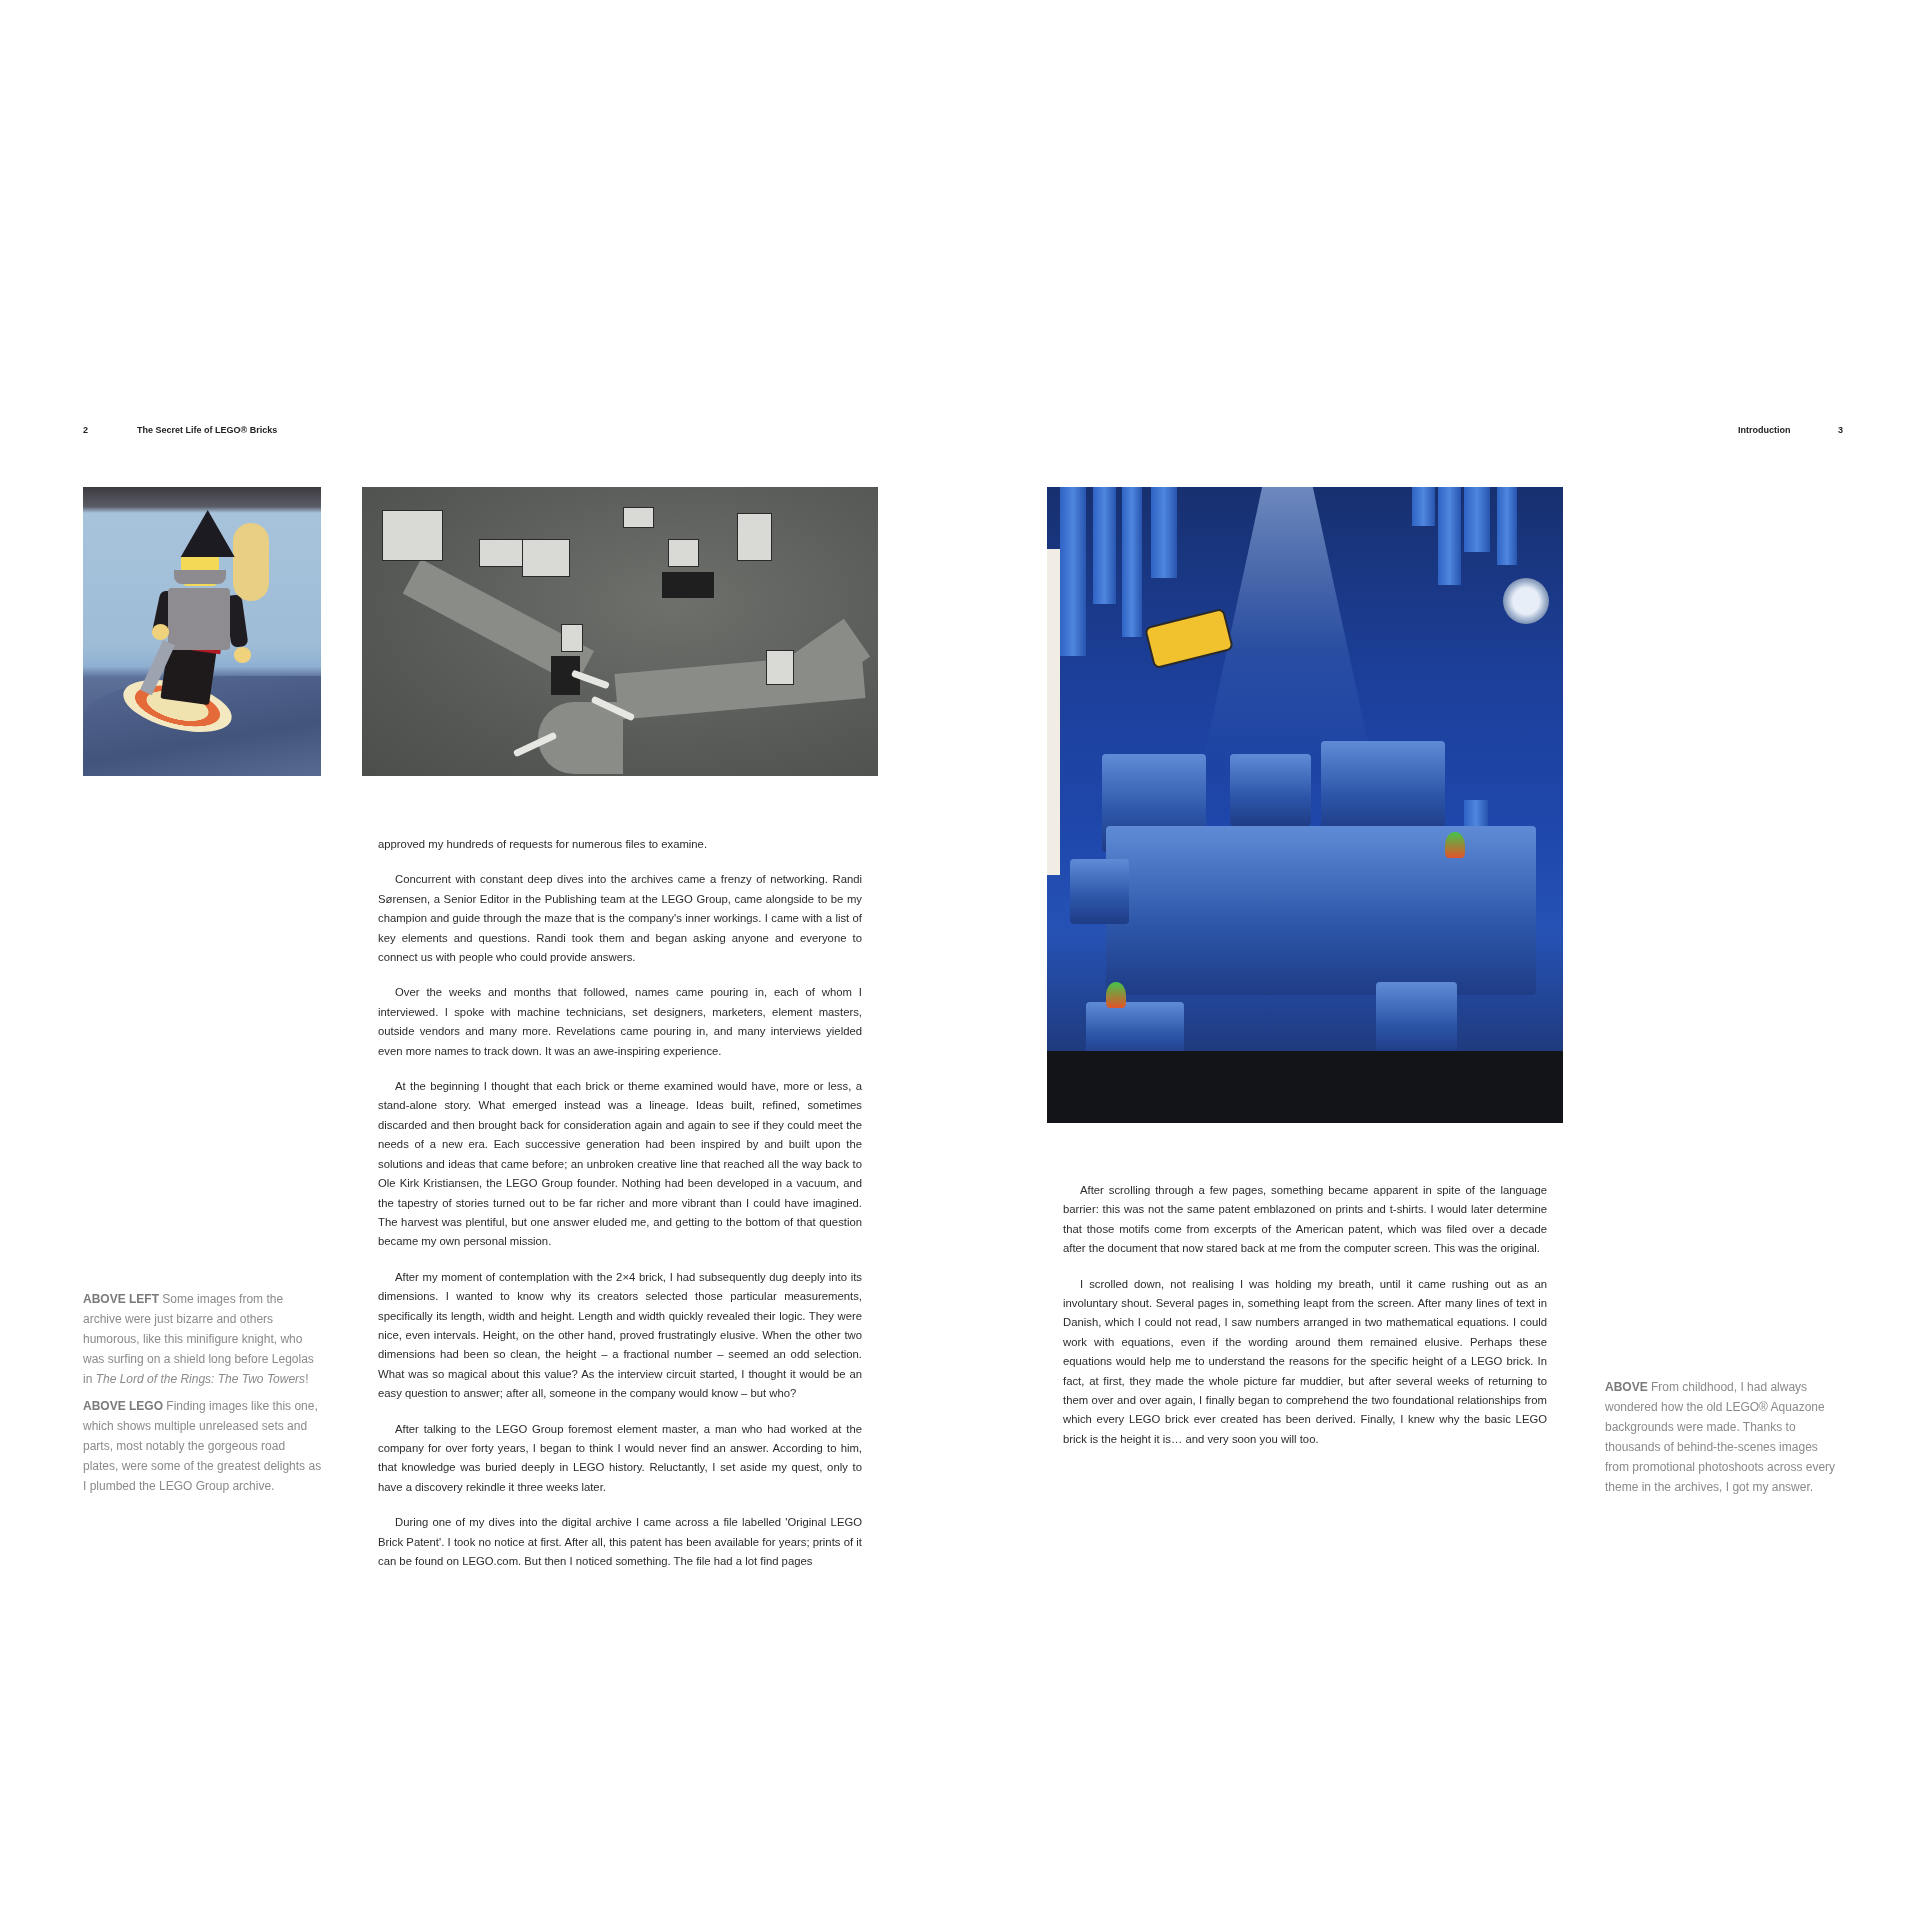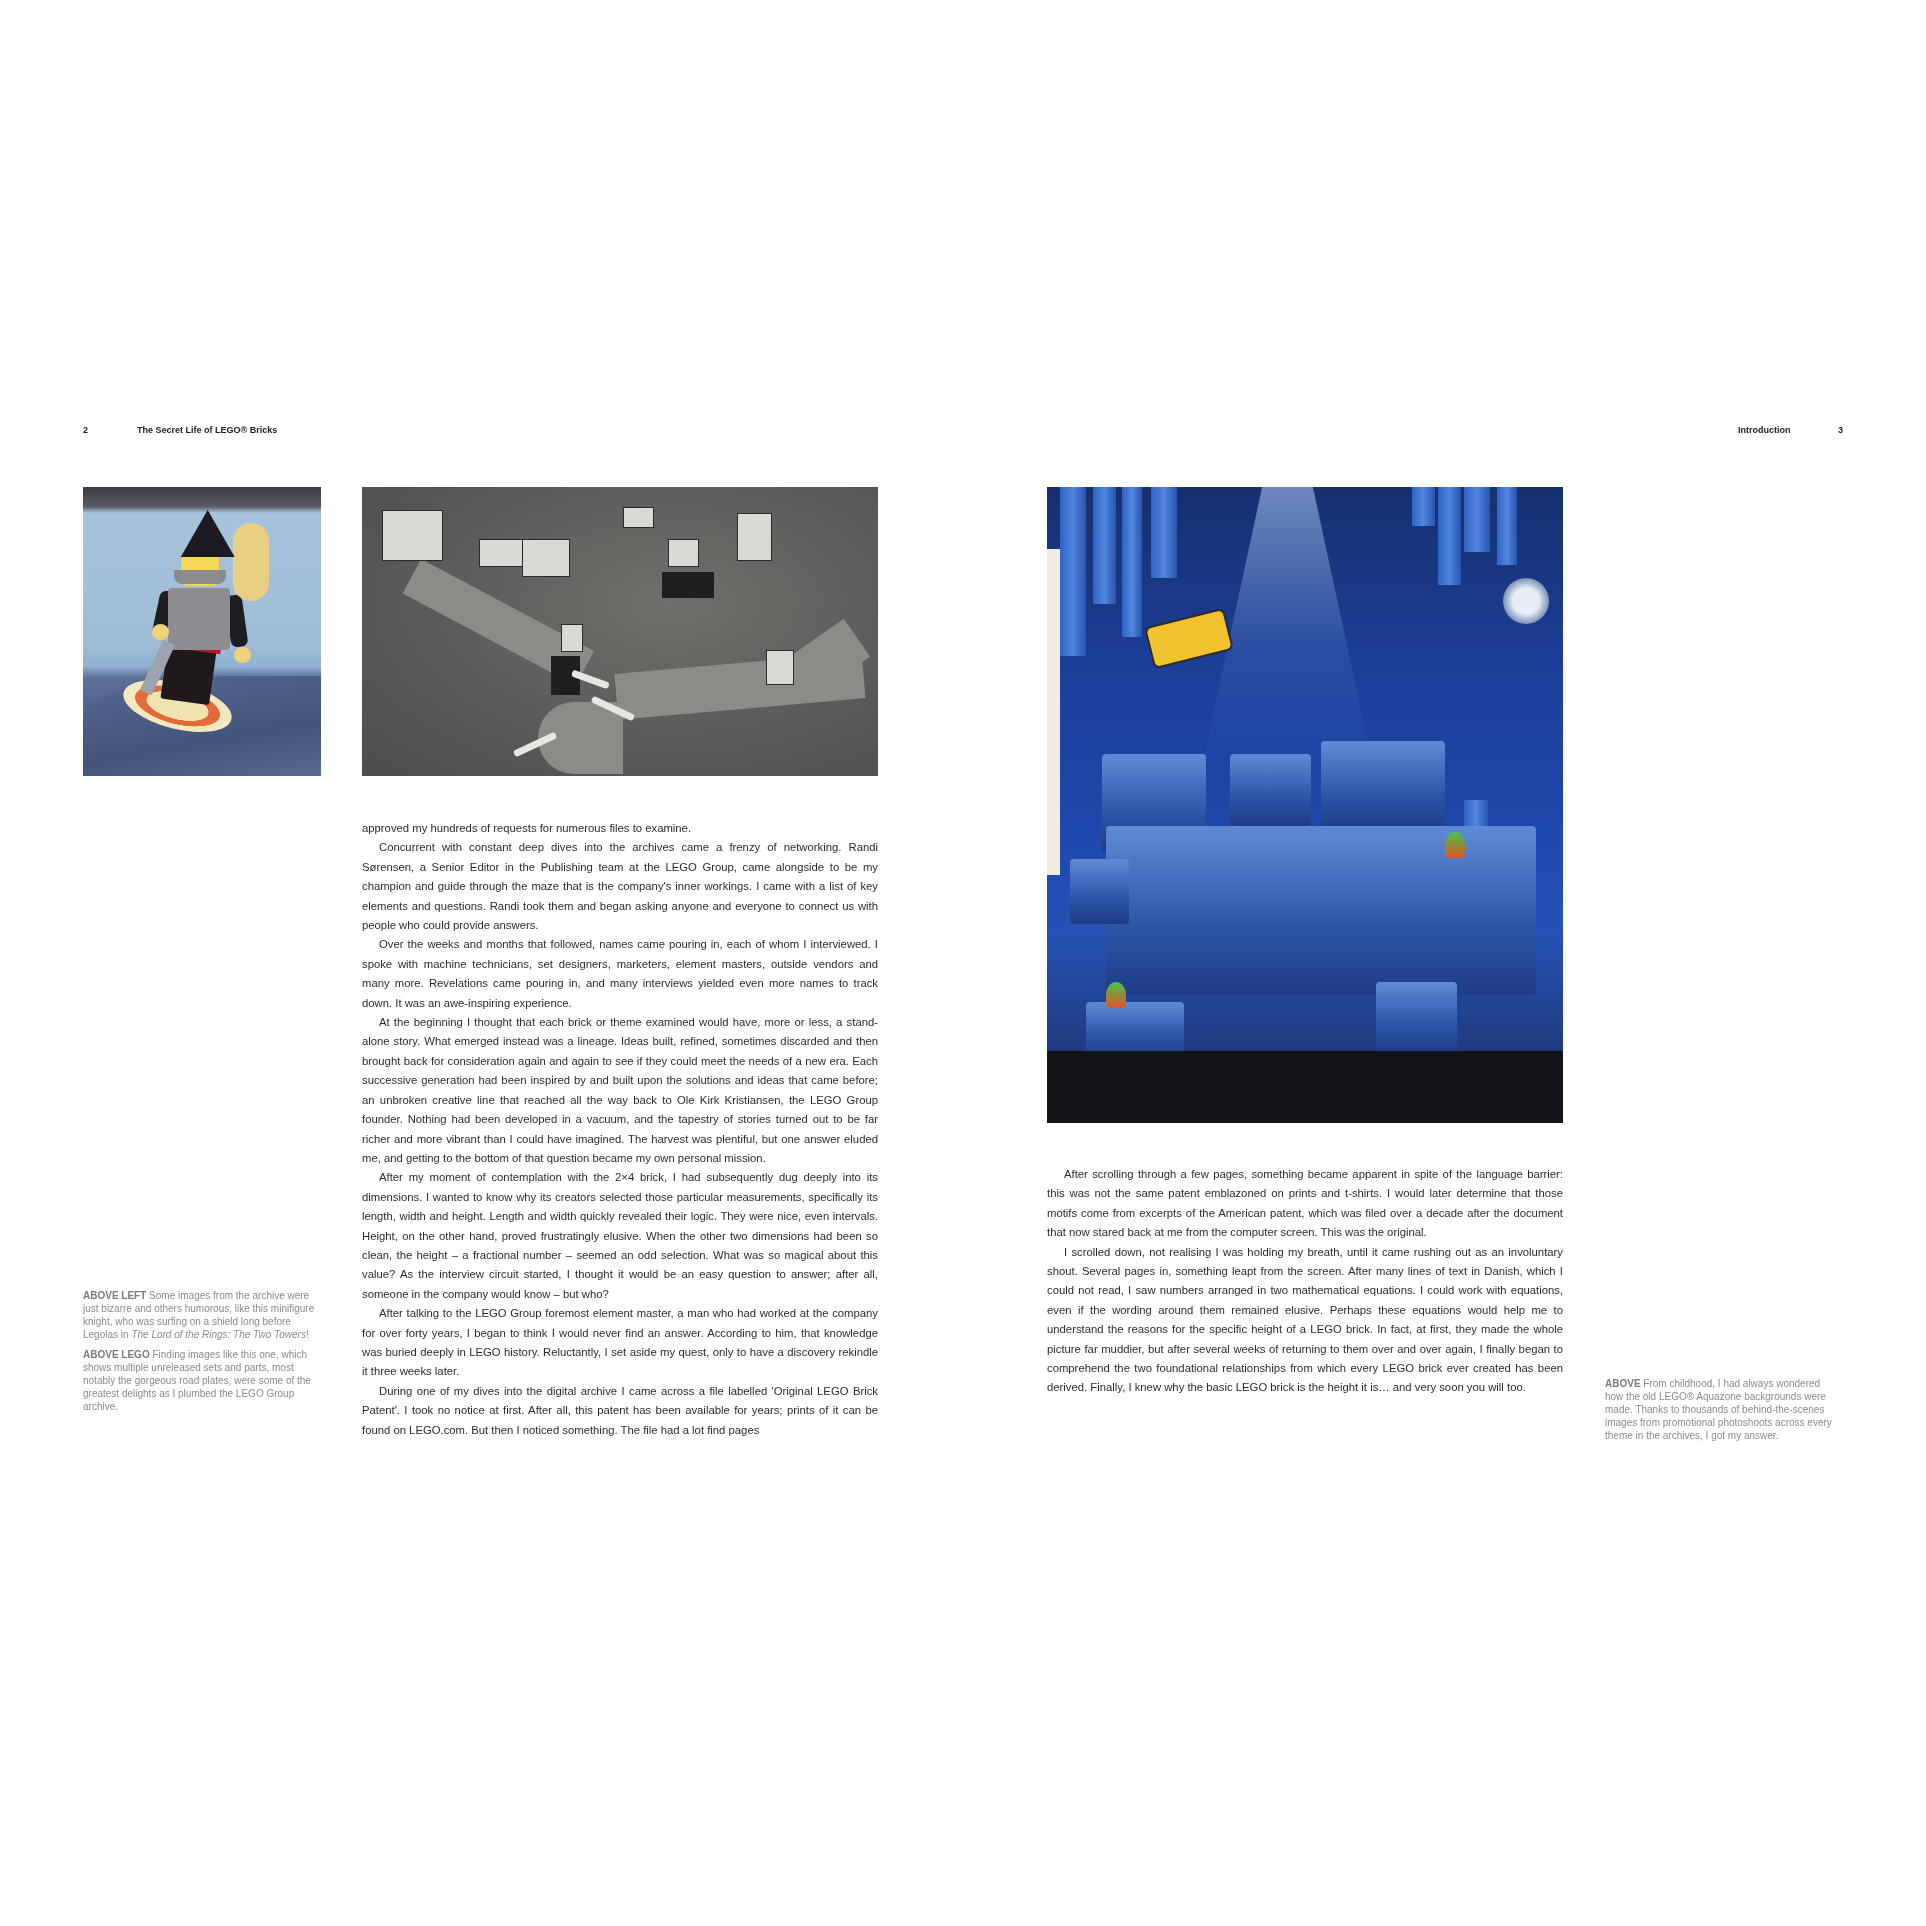--- a/index.html
+++ b/index.html
@@ -54,27 +54,27 @@
       clip-path: polygon(35% 0, 65% 0, 100% 100%, 0 100%); }
     #photo-aqua .rock { position:absolute; background: linear-gradient(180deg, #5f8bd6, #2c55a8 60%, #1f3c86); border-radius: 3.9px; }
     #photo-aqua .sub { position:absolute; left:101px; top:130px; width:78px; height:39px; background:#f2c12e; border-radius:6.5px; transform: rotate(-14deg); border:2px solid #2a2a2a; }
     #photo-aqua .porthole { position:absolute; left:456px; top:91px; width:46px; height:46px; border-radius:50%; background: radial-gradient(circle, #e8eef7 0 40%, #9db0cc 60%, #2a3a66 100%); }
     #photo-aqua .wall-l { position:absolute; left:0; top:62px; width:13px; height:326px; background:#f1ece4; }
     #photo-aqua .floor { position:absolute; left:0; bottom:0; width:516px; height:72px; background:#121418; }
     #photo-aqua .plant { position:absolute; width:19.6px; height:26px; background: linear-gradient(180deg, #45c44a, #e2532a); border-radius: 50% 50% 20% 20%; }
 
     
     .bodytext { position:absolute; font-size: 11.3px; line-height: 19.4px; text-align: justify; color:#2b2b2b; }
-    .bodytext p { margin:0; text-indent: 17px; }
+    .bodytext p { margin:16px; text-indent: 17px; }
     .bodytext p.noindent { text-indent: 0; }
     #body-left { left: 362px; top: 819px; width: 516px; }
     #body-right { left: 1047px; top: 1165px; width: 516px; }
 
     
-    .caption { position:absolute; font-size: 10px; line-height: 13px; color: #8a8a8a; }
+    .caption { position:absolute; font-size: 12px; line-height: 20px; color: #8a8a8a; }
     .caption p { margin: 0 0 6.5px 0; }
     .caption b { color: #7a7a7a; font-weight: bold; }
     #captions-left { left: 83px; top: 1289px; width: 240px; }
     #caption-right { left: 1605px; top: 1377px; width: 235px; }
   </style>
 </head>
 <body>
 
 <div class="folio" id="folio-left-num">2</div>
 <div class="folio" id="folio-left-title">The Secret Life of LEGO® Bricks</div>

